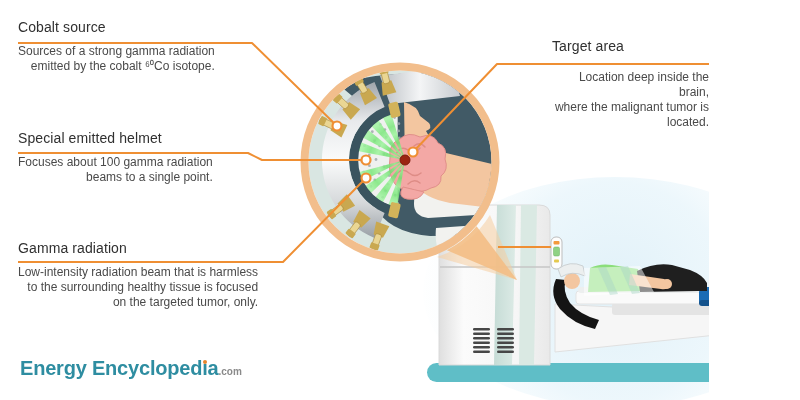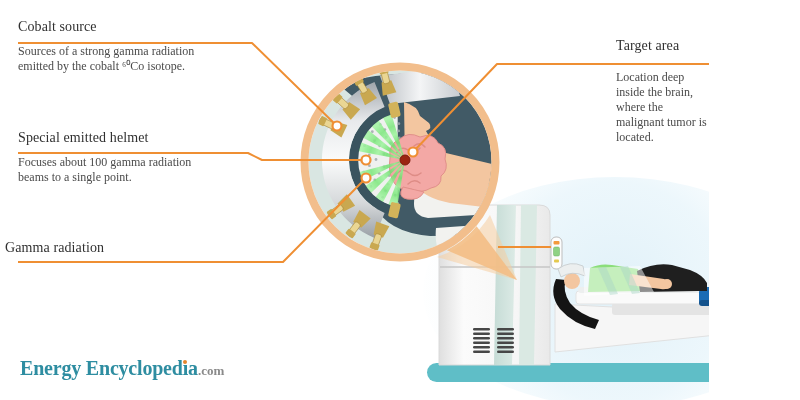--- a/index.html
+++ b/index.html
@@ -1,28 +1,28 @@
 <!DOCTYPE html>
 <html><head>
 <meta charset="utf-8">
 <style>
   html,body{margin:0;padding:0;}
   #page{position:relative;width:709px;height:400px;background:#ffffff;overflow:hidden;
-        font-family:Liberation Serif, serif;}
+        font-family:Liberation Sans, sans-serif;}
   #scene{position:absolute;left:0;top:0;}
   .callout{position:absolute;}
   .callout .title{font-size:14px;font-weight:400;color:#303030;letter-spacing:.1px;}
-  .callout .body{font-size:12px;color:#4a4a4a;line-height:15px;white-space:pre-line;margin-top:9px;}
+  .callout .body{font-size:12px;color:#4a4a4a;line-height:15px;white-space:pre-line;margin-top:9px;text-align:right;}
   #callout-target .body{margin-top:16px;}
   .logo{position:absolute;left:20px;top:357px;white-space:nowrap;}
   .brand{font-size:20px;font-weight:700;color:#2E8DA1;letter-spacing:-0.2px;margin-top:44px;}
   .idot{position:relative;display:inline-block;}
   .idot::after{content:"";position:absolute;left:50%;transform:translateX(-50%);top:3px;
                width:4px;height:4px;border-radius:50%;background:#E8862C;}
-  .suffix{font-size:13px;font-weight:700;color:#8A8A8A;}
+  .suffix{font-size:10px;font-weight:700;color:#8A8A8A;}
 </style>
 </head>
 <body>
 
 <div id="page">
 
 <svg id="scene" width="800" height="400" viewBox="0 0 800 400">
   <defs>
     <radialGradient id="glowGrad" gradientUnits="userSpaceOnUse" cx="615" cy="292" r="200">
       <stop offset="0" stop-color="#DFF0F8" stop-opacity="0.95"></stop>
@@ -262,24 +262,27 @@
   <div class="callout" id="callout-cobalt" style="left:18px;top:19px;">
     <div class="title">Cobalt source</div>
     <div class="body">Sources of a strong gamma radiation
 emitted by the cobalt ⁶⁰Co isotope.</div>
   </div>
   <div class="callout" id="callout-helmet" style="left:18px;top:130px;">
     <div class="title">Special emitted helmet</div>
     <div class="body">Focuses about 100 gamma radiation
 beams to a single point.</div>
   </div>
-  <div class="callout" id="callout-gamma" style="left:5px;top:240px;">
+  <div class="callout" id="callout-gamma" style="left:18px;top:240px;">
     <div class="title">Gamma radiation</div>
-  </div>
-  <div class="callout" id="callout-target" style="left:616px;top:38px;">
+    <div class="body">Low-intensity radiation beam that is harmless
+to the surrounding healthy tissue is focused
+on the targeted tumor, only.</div>
+  </div>
+  <div class="callout" id="callout-target" style="left:552px;top:38px;">
     <div class="title">Target area</div>
     <div class="body">Location deep inside the brain,
 where the malignant tumor is located.</div>
   </div>
 
   <div class="logo">
     <span class="brand"><span>Energy Encycloped</span><span class="idot"><span>ı</span></span><span>a</span></span><span class="suffix">.com</span>
   </div>
 </div>
 

